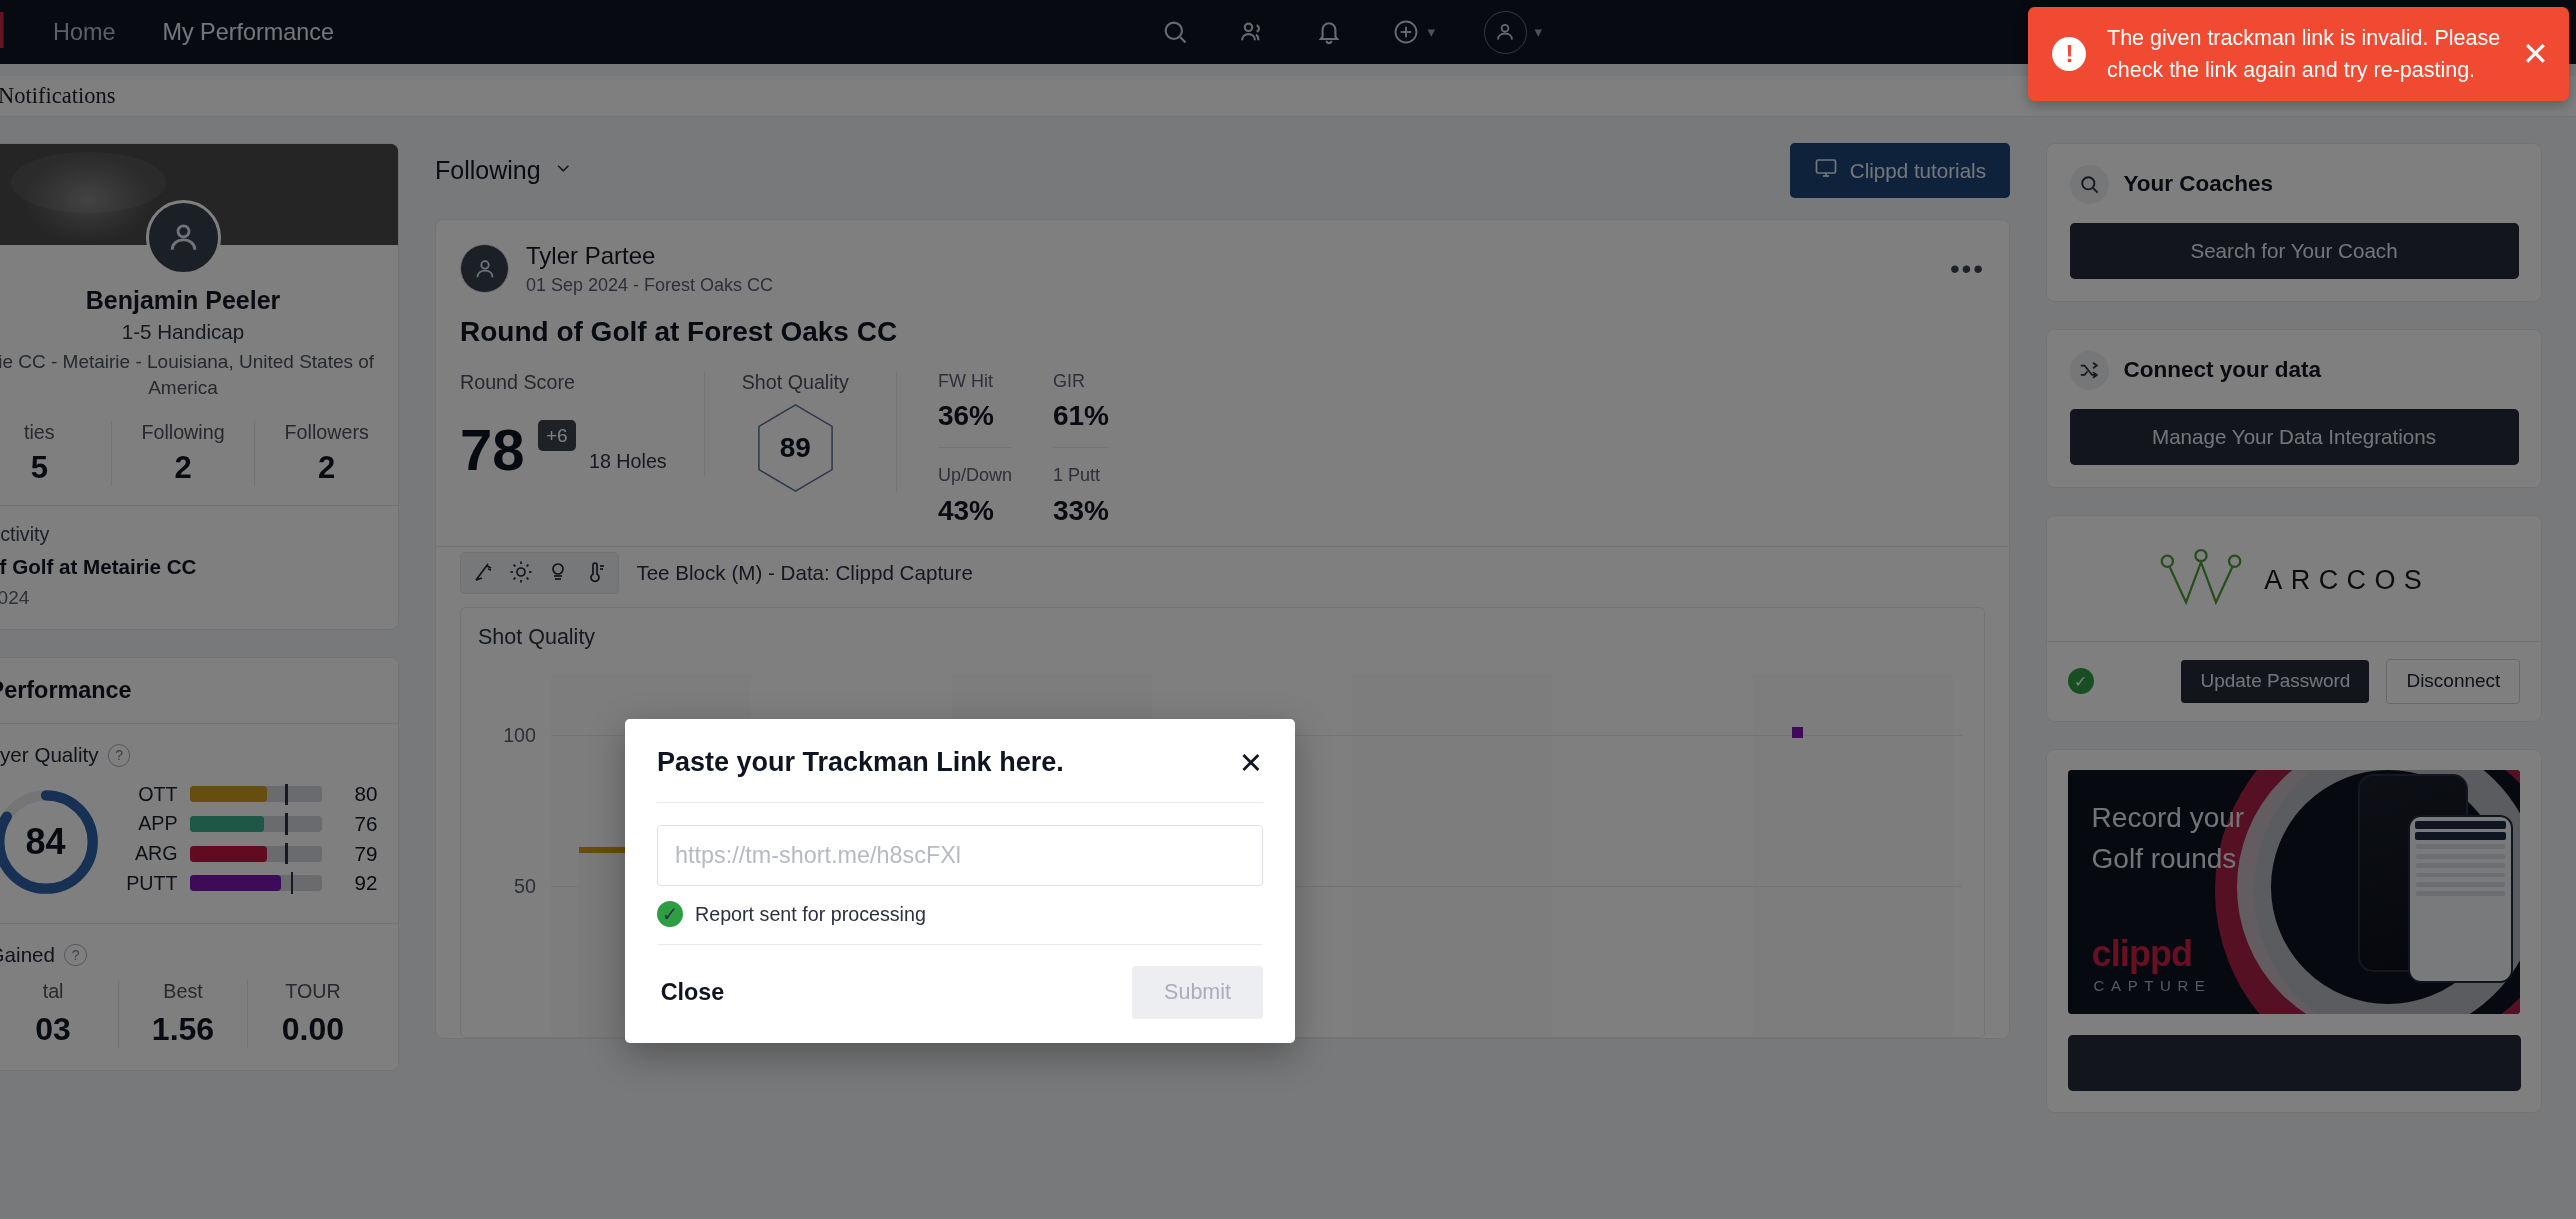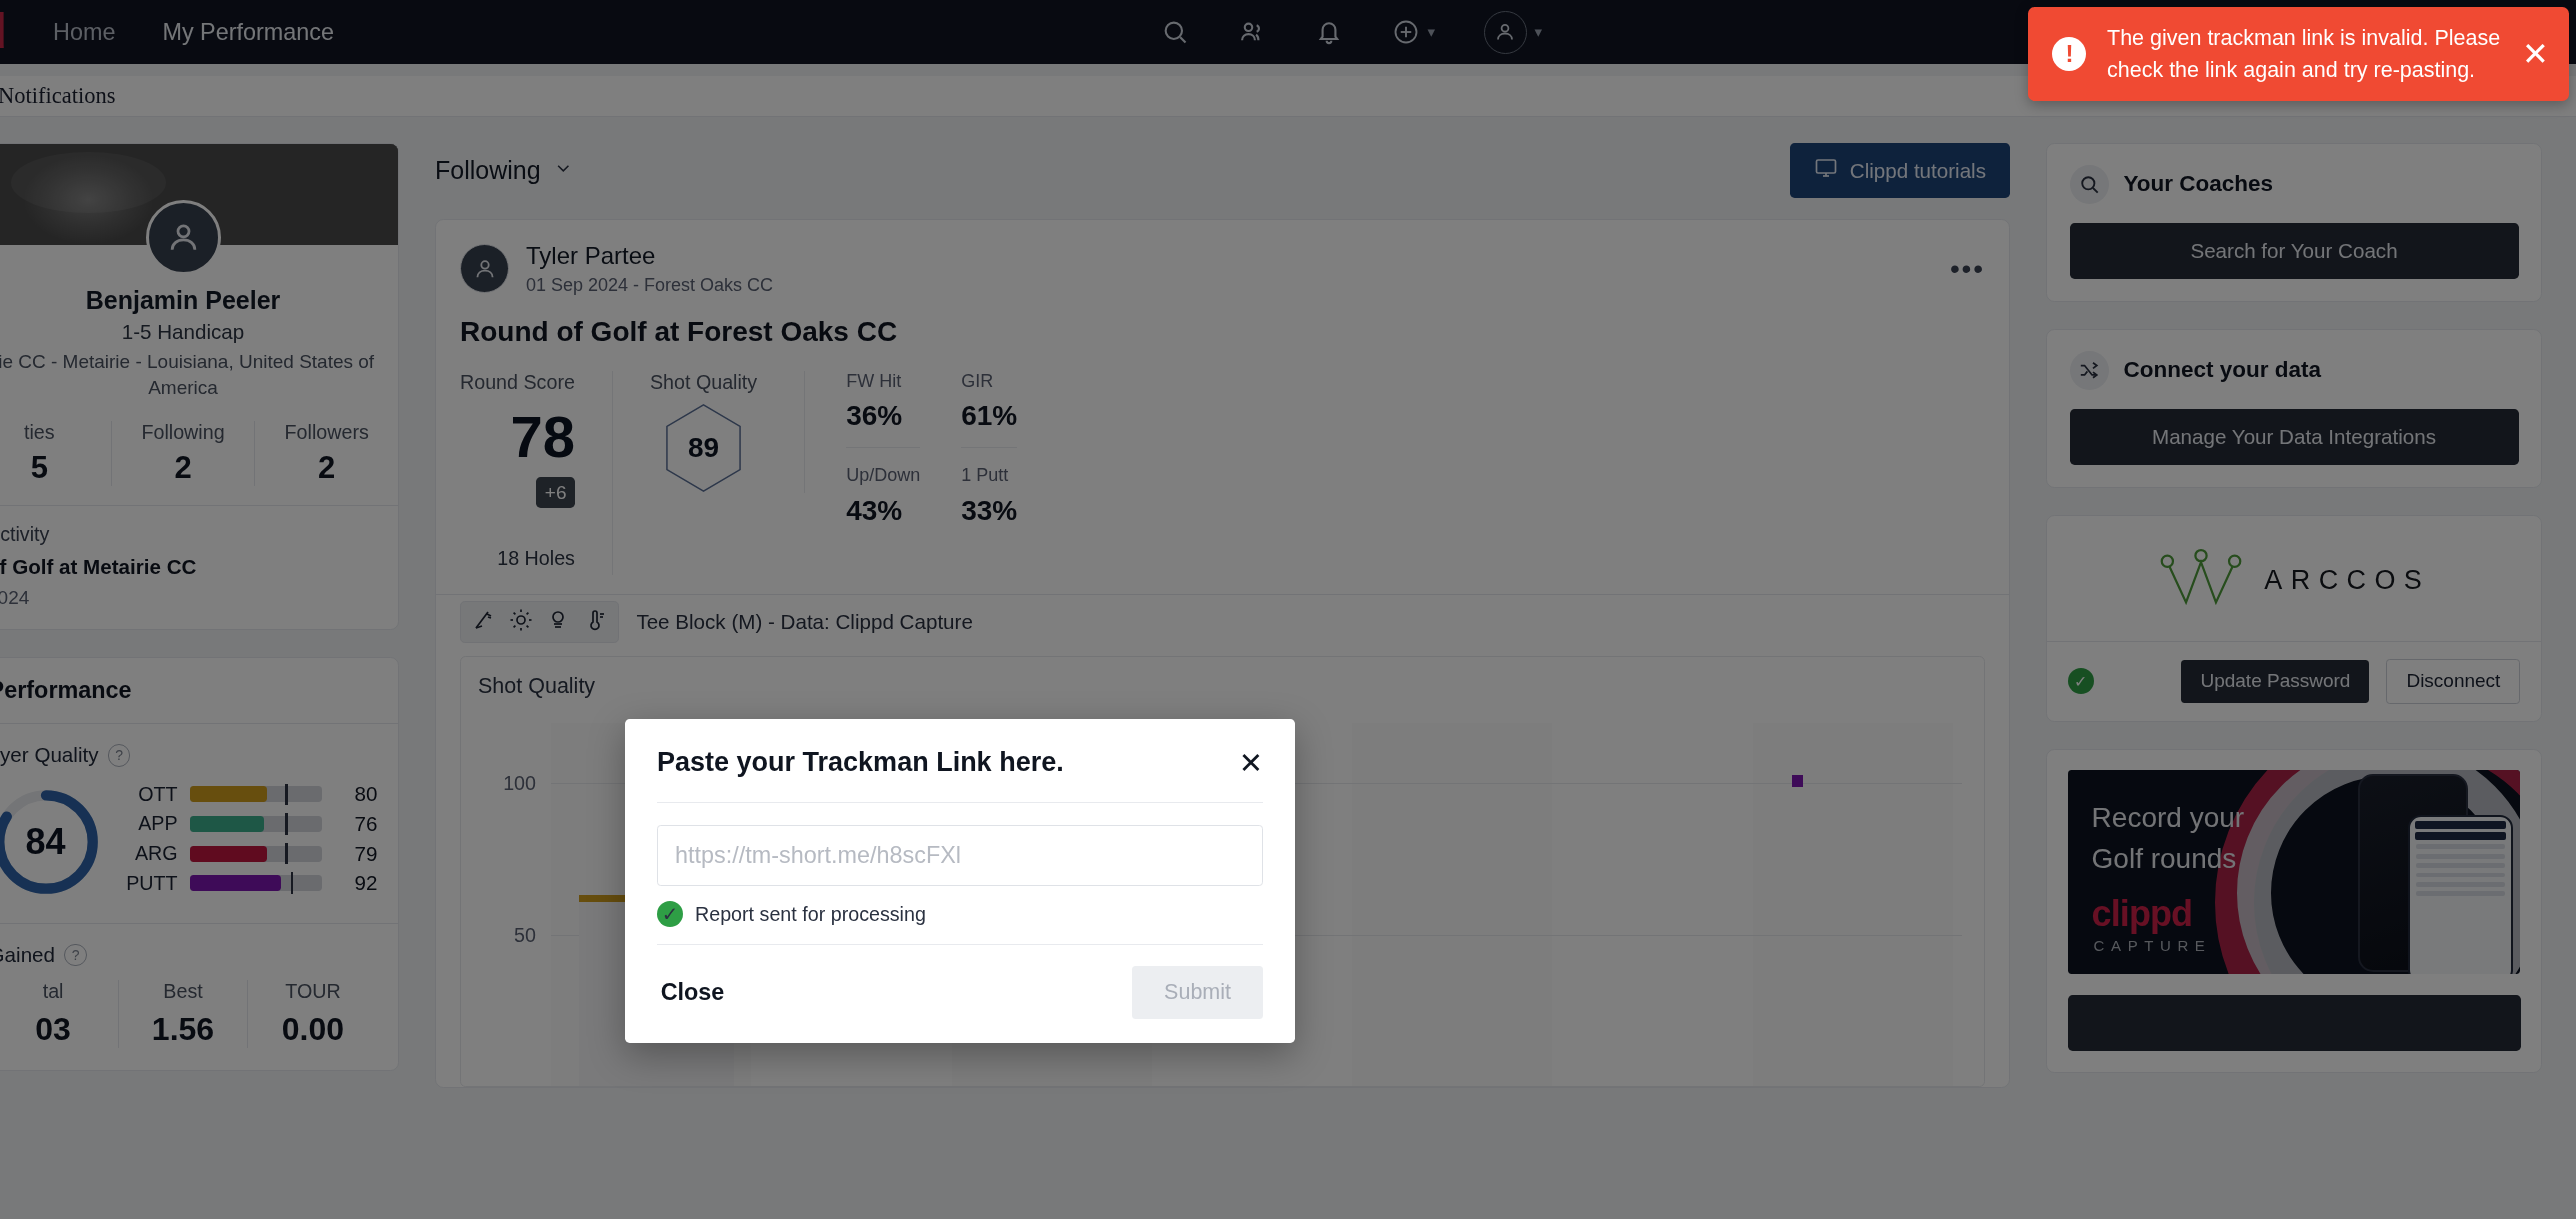--- a/index.html
+++ b/index.html
@@ -165,21 +165,21 @@
   .post-name { font-size: 24px; font-weight: 400; color: #131a27; }
   .post-sub  { font-size: 18px; color: #5a6173; margin-top: 4.7px; }
   .dots { margin-left: auto; font-size: 28px; color: #3a4252; letter-spacing: 1.9px; cursor: pointer; }
   .post-title { font-size: 28px; font-weight: 700; color: #101623; padding: 20.6px 24px 0; }
 
   .round-row { display: flex; align-items: flex-start; padding: 22.5px 24px 19px; }
   .rr-block { padding-right: 37px; border-right: 0.9px solid #e8eaee; }
   .rr-block.mid2 { padding-left: 37px; padding-right: 47px; }
   .rr-block.last { padding-left: 41px; border-right: 0; }
   .rr-lbl { font-size: 19.7px; color: #4a5261; }
-  .score-line { display: flex; align-items: flex-end; gap: 13px; margin-top: 15px; flex-direction: column; }
+  .score-line { display: flex; align-items: flex-end; gap: 13px; margin-top: 26px; }
   .score-num { font-size: 58px; font-weight: 700; color: #0d1422; line-height: .95; }
   .score-badge { background: #3d444f; color: #fff; font-size: 19px; border-radius: 4.7px; padding: 4.7px 8.4px; margin-bottom: 26px; }
   .score-holes { font-size: 19.7px; color: #2b3342; margin-bottom: 4.7px; }
   .hexwrap { margin-top: 9.4px; display: flex; justify-content: center; }
   .hex { position: relative; width: 79px; height: 90px; }
   .hexnum { position: absolute; inset: 0; display: flex; align-items: center; justify-content: center; font-size: 28px; font-weight: 700; color: #0d1422; }
   .kpi-grid { display: grid; grid-template-columns: auto auto; column-gap: 41px; }
   .kpi-lbl { font-size: 18px; color: #5a6173; }
   .kpi-val { font-size: 28px; font-weight: 700; color: #101623; margin-top: 8.4px; }
   .kpi-cell.bot { border-top: 0.9px solid #e8eaee; margin-top: 15px; padding-top: 17px; }
@@ -216,21 +216,21 @@
   }
   .arccos-wrap { padding: 32px 22.5px 28px; display: flex; align-items: center; justify-content: center; gap: 20.6px; }
   .arccos-word { font-size: 27px; letter-spacing: 8.4px; color: #14181f; }
   .arccos-foot { border-top: 0.9px solid #e4e7ec; padding: 17px 20.6px; display: flex; align-items: center; gap: 17px; }
   .check-circ { width: 26px; height: 26px; border-radius: 50%; background: #2e9e45; color: #fff; display: flex; align-items: center; justify-content: center; font-size: 16px; }
   .btn-sm-dark { margin-left: auto; background: #252b36; color: #e7eaf0; border: 0; border-radius: 3.7px; font-size: 19px; padding: 10.3px 19px; cursor: pointer; }
   .btn-sm-out { background: #fff; color: #1b2232; border: 0.9px solid #ccd1d9; border-radius: 3.7px; font-size: 19px; padding: 10.3px 19px; cursor: pointer; }
 
   .promo-card-inner { padding: 20.6px 20.6px 0; }
   .promo {
-    position: relative; height: 204px; border-radius: 3.7px; overflow: hidden;
+    position: relative; height: 244px; border-radius: 3.7px; overflow: hidden;
     background: #0c1220;
   }
   .promo:before {
     content:''; position:absolute; right:-18%; top:-30%; width: 309px; height: 309px; border-radius:50%;
     border: 39px solid #b4254a; opacity:.95;
   }
   .promo:after {
     content:''; position:absolute; right:-4%; top:-14%; width: 234px; height: 234px; border-radius:50%;
     border: 34px solid #c9ccd1; opacity:.9;
   }

